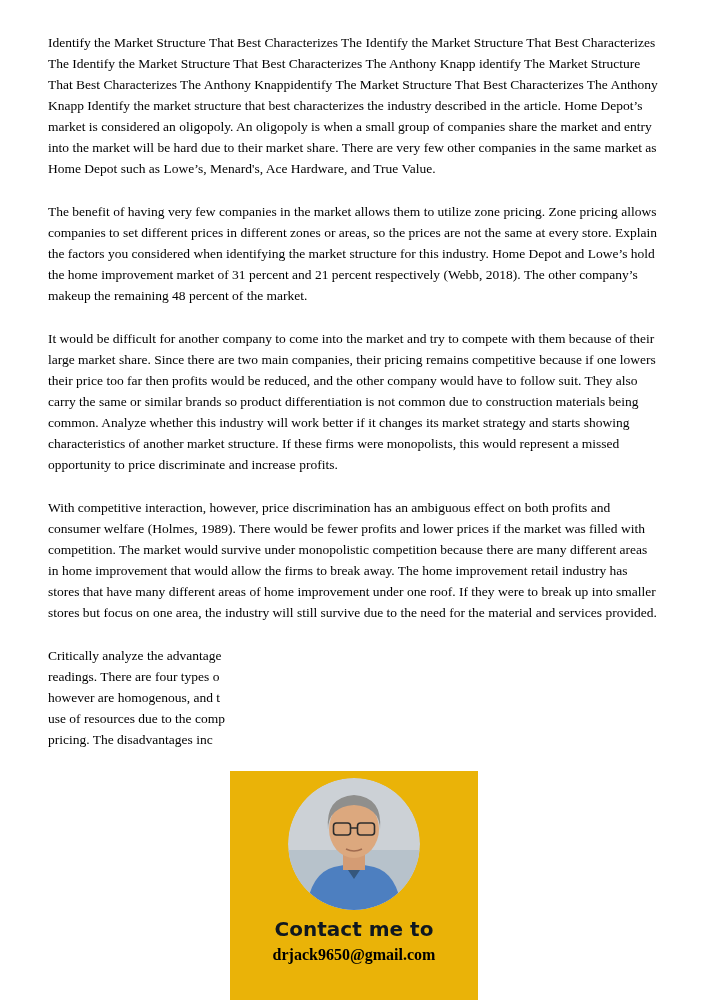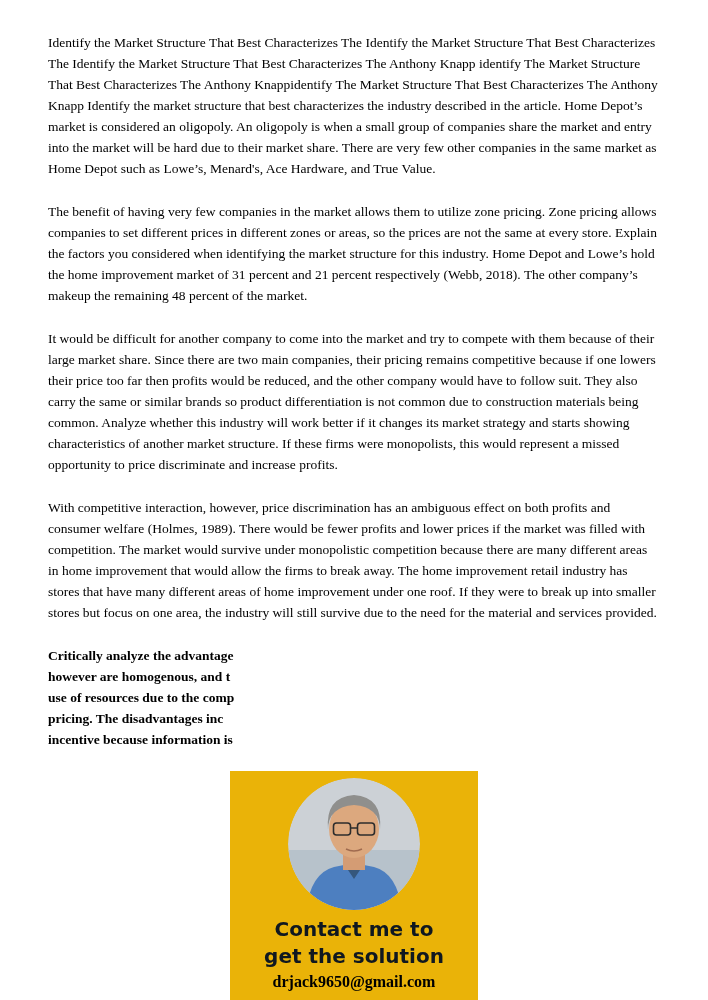--- a/index.html
+++ b/index.html
@@ -25,21 +25,20 @@
   .para {
     margin: 0 0 22px 0;
     text-align: left;
   }
   .broken-para { margin: 0; }
   .bline {
     position: relative;
     height: 21px;
     white-space: nowrap;
     overflow: hidden;
-    font-weight: bold;
   }
   .frag-right {
     position: absolute;
     left: 434px;
     top: 16px;
   }
   .overlay {
     position: absolute;
     left: 230px;
     top: 727px;
@@ -85,34 +84,34 @@
     <p class="para">The benefit of having very few companies in the market allows them to utilize zone pricing. Zone pricing allows companies to set different prices in different zones or areas, so the prices are not the same at every store. Explain the factors you considered when identifying the market structure for this industry. Home Depot and Lowe’s hold the home improvement market of 31 percent and 21 percent respectively (Webb, 2018). The other company’s makeup the remaining 48 percent of the market.</p>
     <p class="para">It would be difficult for another company to come into the market and try to compete with them because of their large market share. Since there are two main companies, their pricing remains competitive because if one lowers their price too far then profits would be reduced, and the other company would have to follow suit. They also carry the same or similar brands so product differentiation is not common due to construction materials being common. Analyze whether this industry will work better if it changes its market strategy and starts showing characteristics of another market structure. If these firms were monopolists, this would represent a missed opportunity to price discriminate and increase profits.</p>
     <p class="para">With competitive interaction, however, price discrimination has an ambiguous effect on both profits and consumer welfare (Holmes, 1989). There would be fewer profits and lower prices if the market was filled with competition. The market would survive under monopolistic competition because there are many different areas in home improvement that would allow the firms to break away. The home improvement retail industry has stores that have many different areas of home improvement under one roof. If they were to break up into smaller stores but focus on one area, the industry will still survive due to the need for the material and services provided.</p>
 
     <div class="broken-para">
       <div class="bline">
         <span>Critically analyze the advantage</span>
         <span class="frag-right">s that you studied in the</span>
       </div>
       <div class="bline">
+        <span>readings. There are four types o</span>
+        <span class="frag-right">tition, monopolistic</span>
+      </div>
+      <div class="bline">
         <span>however are homogenous, and t</span>
         <span class="frag-right">antages better efficient</span>
       </div>
       <div class="bline">
         <span>use of resources due to the comp</span>
         <span class="frag-right">d profits are with</span>
       </div>
       <div class="bline">
         <span>pricing. The disadvantages inc</span>
         <span class="frag-right"> and opportunity has no</span>
-      </div>
-      <div class="bline">
-        <span>incentive because information is</span>
-        <span class="frag-right"></span>
       </div>
     </div>
   </div>
 
   <div class="overlay">
     <div class="avatar">
       <svg viewBox="0 0 132 132" width="132" height="132">
         <defs>
             <clipPath id="avclip">
               <circle cx="66" cy="66" r="66"></circle>
@@ -128,18 +127,17 @@
           <path d="M40 52 Q37 19 66 17 Q95 19 92 52 Q92 29 66 27 Q40 29 40 52 Z" fill="#8f8f8d"></path>
           <rect x="45.5" y="45" width="17" height="12" rx="3" fill="none" stroke="#2c2c2c" stroke-width="1.6"></rect>
           <rect x="69.5" y="45" width="17" height="12" rx="3" fill="none" stroke="#2c2c2c" stroke-width="1.6"></rect>
           <line x1="62.5" y1="50" x2="69.5" y2="50" stroke="#2c2c2c" stroke-width="1.6"></line>
           <path d="M58 71 Q66 75 74 71" fill="none" stroke="#a06b4f" stroke-width="1.5"></path>
         </g>
       </svg>
     </div>
     <div class="contact-text">
       <div>Contact me to</div>
-      <div>get the solution</div>
     </div>
     <div class="email">drjack9650@gmail.com</div>
   </div>
 
 </div>
 
 </body></html>

